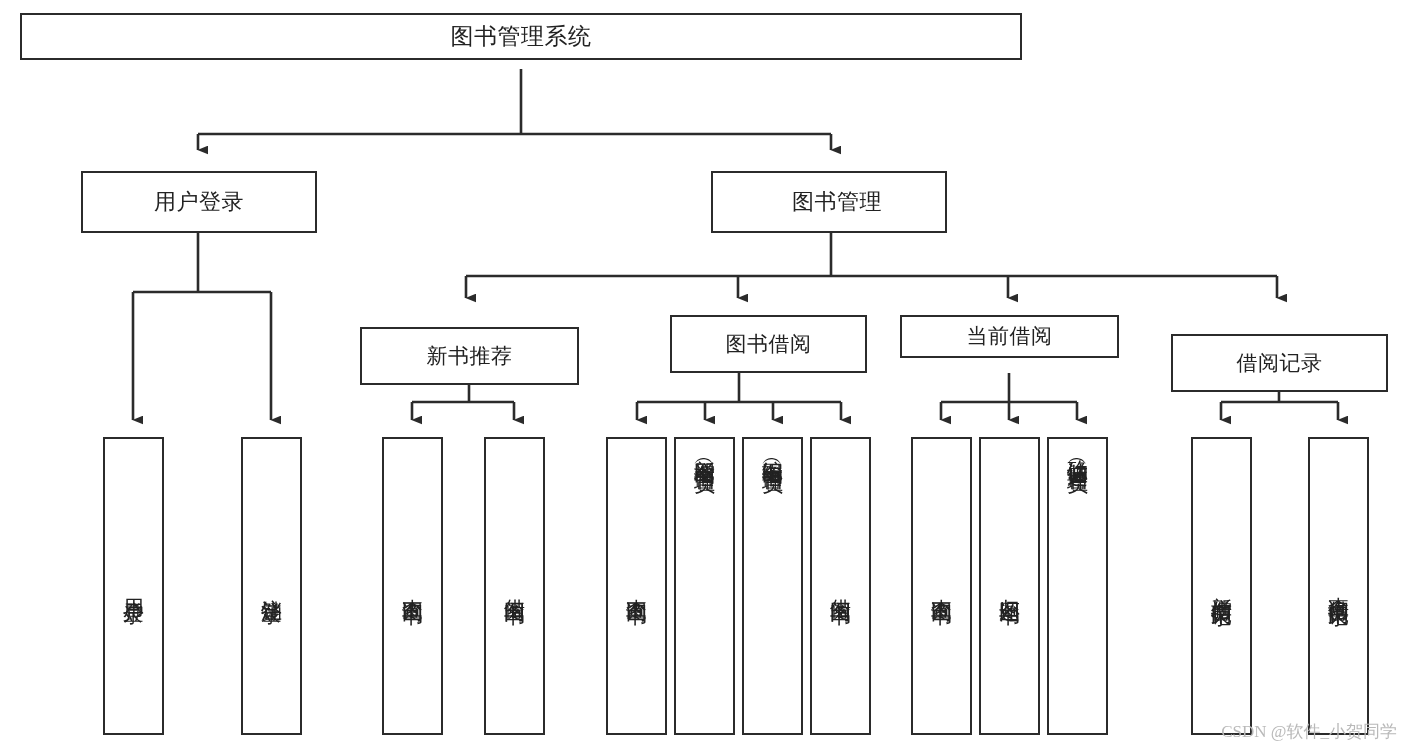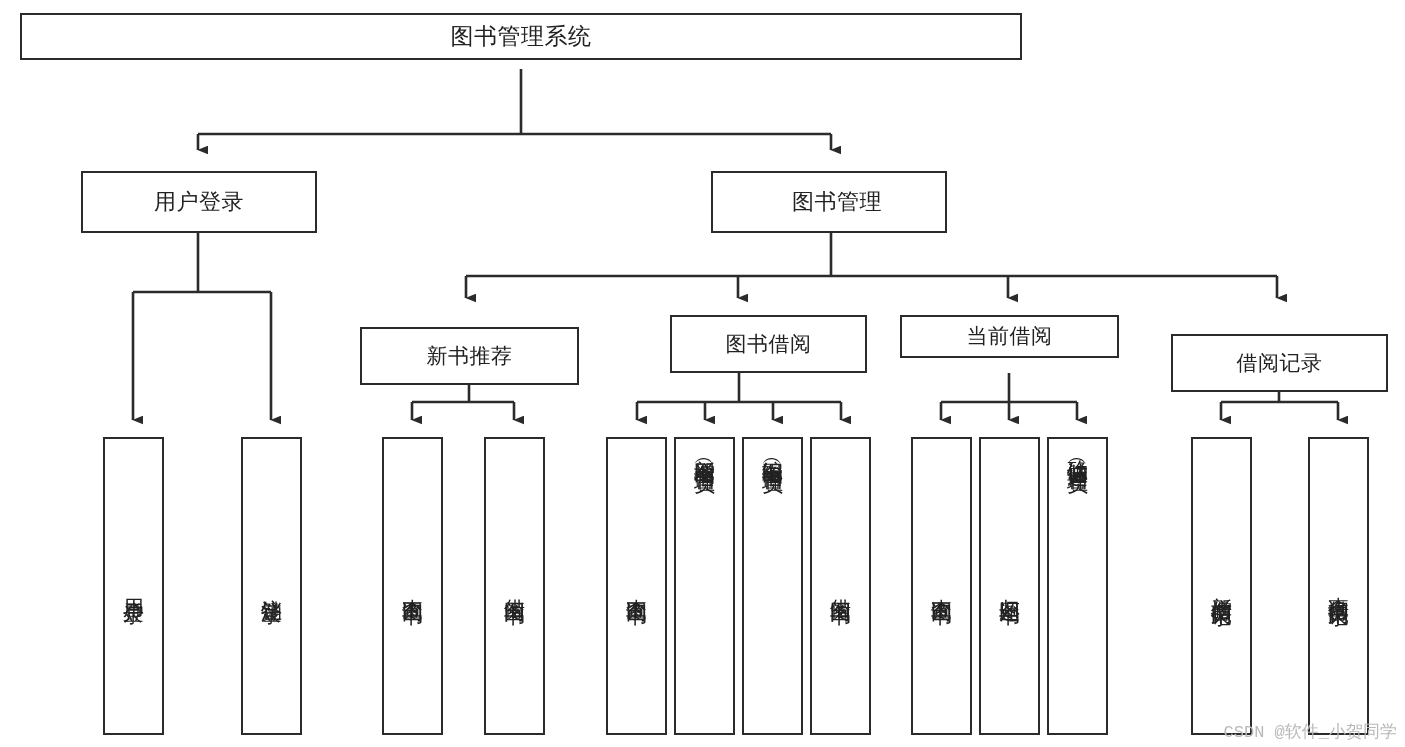--- a/index.html
+++ b/index.html
@@ -52,21 +52,21 @@
     color:#222;
   }
   .leaf-top .node-label{align-self:flex-start;}
 
   #watermark{
     position:absolute;
     right:8px;
     bottom:4px;
     font-size:17px;
     color:#b9b9b9;
-    font-family:Liberation Mono, monospace;
+    font-family:Liberation Serif, serif;
     white-space:nowrap;
     pointer-events:none;
     user-select:none;
   }
 </style>
 </head>
 <body>
 
 <div id="diagram-root">
 

